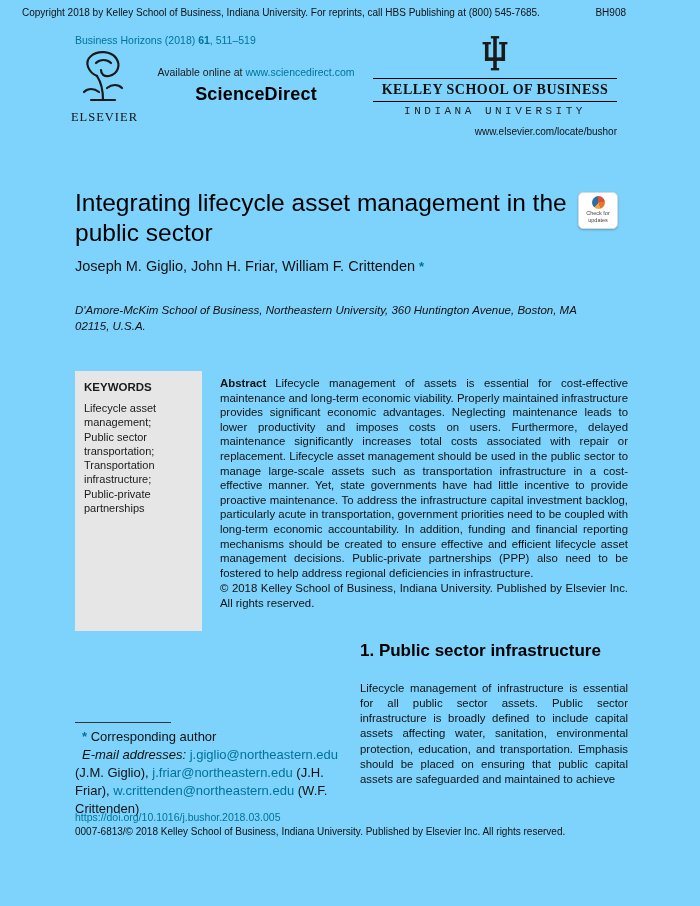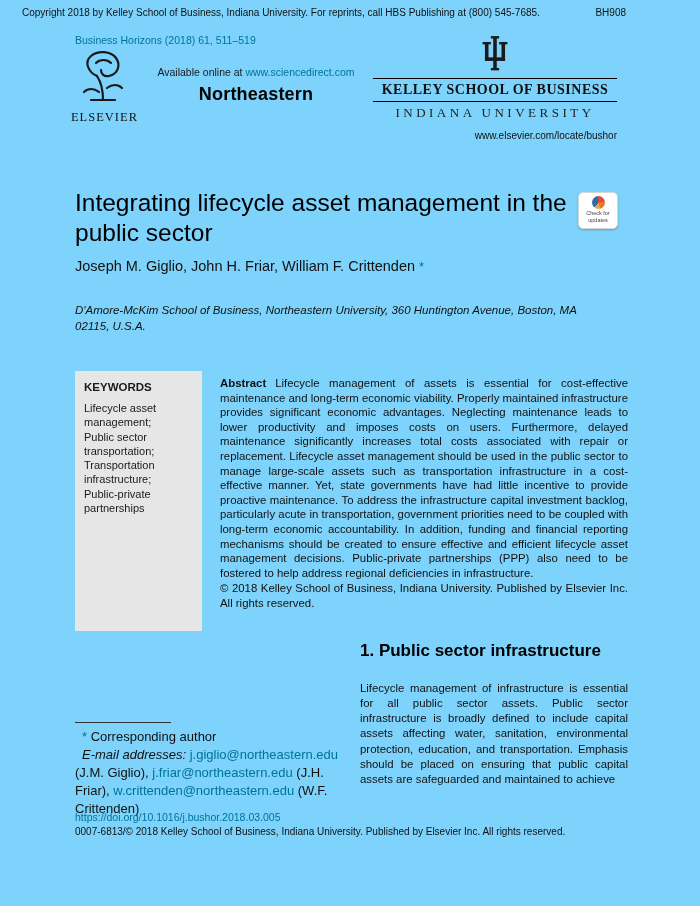--- a/index.html
+++ b/index.html
@@ -2,21 +2,21 @@
 <html style="--link: #007398; --keywords-bg: #e6e6e6;"><head>
 <meta charset="utf-8">
 <style>
   * { margin:0; padding:0; box-sizing:border-box; }
   html,body { width:700px; height:906px; background:#fff; }
   .page {
     position:relative; width:700px; height:906px; background:#7dd3fc;
     font-family:"Liberation Sans", sans-serif; color:#1a1a1a; overflow:hidden;
   }
   .link { color:var(--link, #007398); text-decoration:none; }
-  .bold { font-weight:normal; }
+  .bold { font-weight:bold; }
   .italic { font-style:italic; }
 
   .top-row { position:absolute; top:7px; left:22px; width:604px;
     display:flex; justify-content:space-between; font-size:10px; color:#111; }
 
   .citation { position:absolute; top:34px; left:75px; font-size:10.5px; }
 
   .elsevier { position:absolute; left:68px; top:48px; width:70px; text-align:center; }
   .elsevier-word { font-family:"Liberation Serif", serif; font-size:12.5px;
     letter-spacing:1px; margin-top:2px; color:#111;text-align:right; }
@@ -24,21 +24,21 @@
   .center-head { position:absolute; left:148px; top:66px; width:216px; text-align:center; }
   .avail { font-size:10.5px; }
   .sd-logo { font-size:18px; font-weight:bold; margin-top:6px; color:#000;
     letter-spacing:0.2px; }
 
   .kelley { position:absolute; left:373px; top:36px; width:244px; text-align:center; }
   .trident { display:block; margin:0 auto 4px auto; }
   .kelley-name { font-family:"Liberation Serif", serif; font-size:14px; font-weight:bold;
     letter-spacing:0.5px; border-top:1.5px solid #000; border-bottom:1.5px solid #000;
     padding:3px 0; color:#111;text-align:center; }
-  .kelley-sub { font-family:Liberation Serif, serif; font-size:13px; letter-spacing:3.5px;
+  .kelley-sub { font-family:Liberation Mono, monospace; font-size:11px; letter-spacing:3.5px;
     margin-top:3px; color:#222; }
   .locate-url { margin-top:9px; text-align:right; font-size:10px; color:#111; }
 
   .title { position:absolute; left:75px; top:188px; width:500px; font-size:24.5px;
     line-height:1.24; font-weight:500; color:#000; }
 
   .crossmark { position:absolute; left:578px; top:192px; width:40px; height:37px;
     border:1px solid #d8d8d8; border-radius:5px; box-shadow:0 1px 2px rgba(0,0,0,0.25);
     text-align:center; padding-top:3px; background:#fff; cursor:pointer; }
   .cm-circle { width:13px; height:13px; border-radius:50%; margin:0 auto 1px auto;
@@ -99,21 +99,21 @@
         <path d="M17 52 L41 52"></path>
       </g>
     </svg>
     <div class="elsevier-word">ELSEVIER</div>
   </div>
 
   <div class="center-head">
     <div class="avail">
       <span>Available online at </span><span class="link">www.sciencedirect.com</span>
     </div>
-    <div class="sd-logo">Northeastern</div>
+    <div class="sd-logo">ScienceDirect</div>
   </div>
 
   <div class="kelley">
     <svg class="trident" width="26" height="38" viewBox="0 0 44 64">
       <g fill="#1a1a1a">
         <rect x="19" y="2" width="6" height="52"></rect>
         <rect x="15" y="0" width="14" height="4"></rect>
         <rect x="15" y="54" width="14" height="4"></rect>
         <rect x="5" y="12" width="6" height="30"></rect>
         <rect x="1" y="10" width="14" height="4"></rect>

